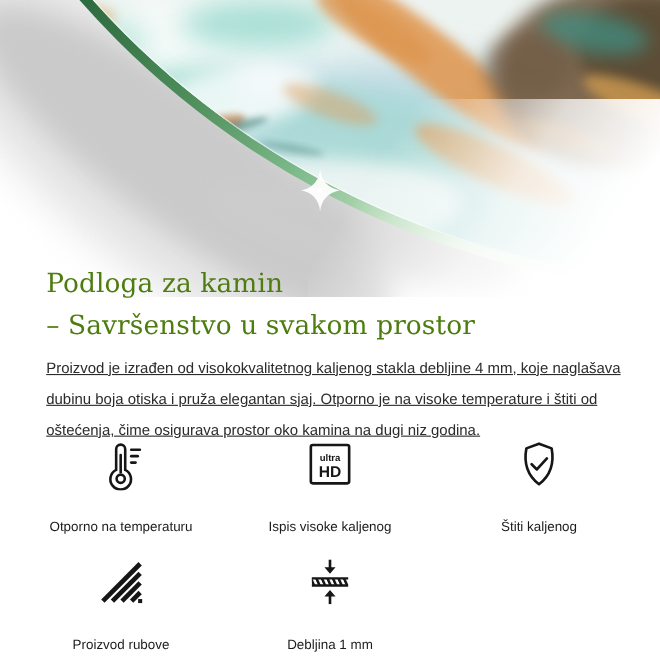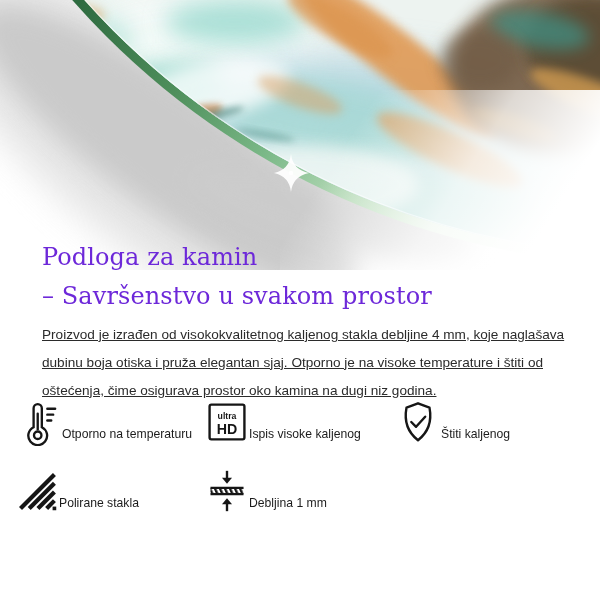--- a/index.html
+++ b/index.html
@@ -4,32 +4,32 @@
 <style>
   html,body{margin:0;padding:0;}
   body{
     width:600px;height:600px;background:#ffffff;overflow:hidden;position:relative;
     font-family:"Liberation Sans",sans-serif;
   }
   .hero{position:absolute;top:0;left:0;width:600px;height:270px;}
   .page-title{
     position:absolute;left:42px;top:222px;width:540px;
     font-family:"DejaVu Serif","Liberation Serif",serif;
-    font-size:24px;line-height:39px;font-weight:400;color:#6d28d9;
+    font-size:24px;line-height:39px;font-weight:400;color:#4d7c0f;
     letter-spacing:.1px;
   }
   .product-description{
     position:absolute;left:42px;top:307px;width:533px;
     font-size:13.6px;line-height:28px;color:#2b2b2b;text-decoration:underline;
   }
   .features{
     position:absolute;left:15px;top:396px;width:570px;
     display:grid;grid-template-columns:repeat(3,1fr);row-gap:17px;
   }
-  .feature{display:flex;align-items:center;}
+  .feature{display:flex;flex-direction:column;align-items:center;}
   .icon-box{height:52px;display:flex;align-items:center;justify-content:center;}
   .feature-label{margin-top:24px;font-size:12.2px;color:#1c1c1c;white-space:nowrap;}
 </style>
 </head>
 <body>
 
 <svg class="hero" viewBox="0 0 600 270" width="600" height="270" aria-hidden="true">
   <defs>
     <filter id="b18" x="-40%" y="-40%" width="180%" height="180%">
         <feGaussianBlur stdDeviation="18"></feGaussianBlur>
@@ -167,21 +167,21 @@
       <svg viewBox="0 0 48 48" width="44" height="44">
         <g stroke="#161616" stroke-width="4.6">
           <line x1="6" y1="43" x2="43" y2="6"></line>
           <line x1="15.5" y1="43" x2="43" y2="15.5"></line>
           <line x1="25" y1="43" x2="43" y2="25"></line>
           <line x1="34.5" y1="43" x2="43" y2="34.5"></line>
         </g>
         <rect x="41" y="41" width="4" height="4" fill="#161616"></rect>
       </svg>
     </div>
-    <span class="feature-label">Polirane stakla</span>
+    <span class="feature-label">Proizvod rubove</span>
   </div>
 
   <div class="feature">
     <div class="icon-box">
       <svg viewBox="0 0 48 48" width="44" height="44">
         <defs>
           <pattern id="hatchP" width="5" height="10" patternUnits="userSpaceOnUse" patternTransform="rotate(-24)">
             <rect x="0" y="0" width="2.6" height="10" fill="#161616"></rect>
           </pattern>
         </defs>

